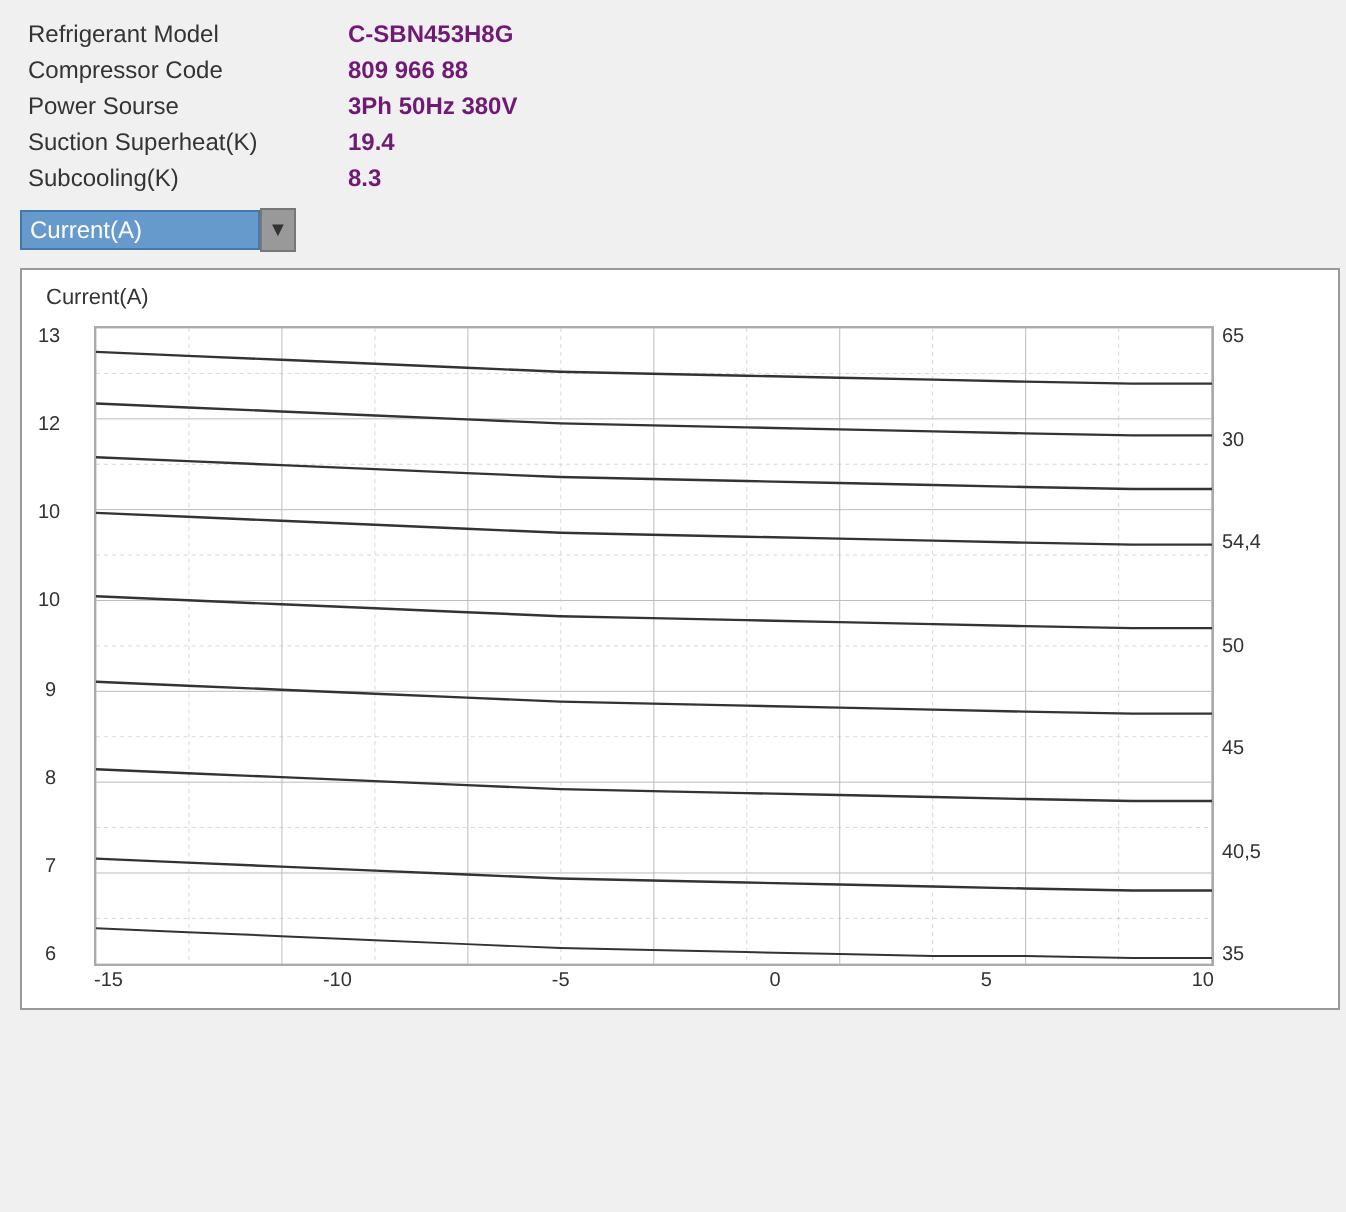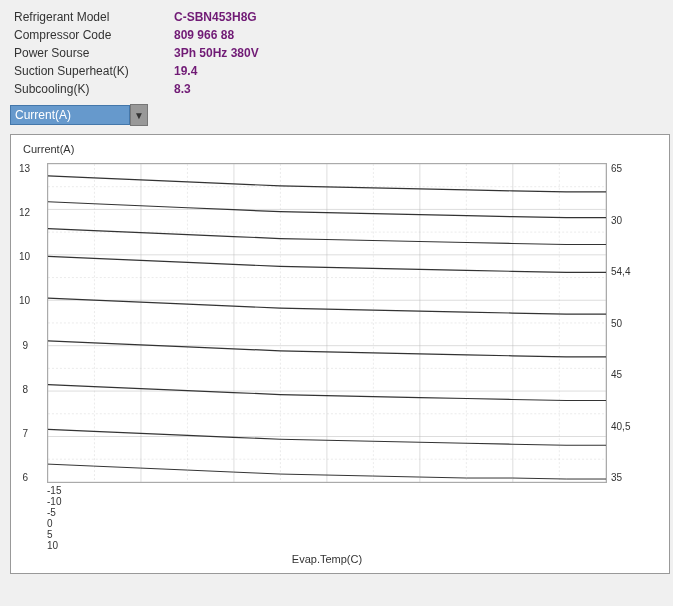--- a/index.html
+++ b/index.html
@@ -121,21 +121,21 @@
     .x-axis-area {
       display: flex;
       flex-direction: row;
       margin-top: 2px;
     }
     .x-axis-spacer {
       width: 28px;
     }
     .x-axis-labels {
       display: flex;
-      flex-direction: column;
+      flex-direction: row;
       justify-content: space-between;
       width: 560px;
       padding: 0 0;
       font-size: 10px;
       color: #333;
     }
     .x-axis-title {
       text-align: center;
       font-size: 11px;
       color: #333;
@@ -263,15 +263,14 @@
       <div class="x-axis-spacer"></div>
       <div class="x-axis-labels" id="x-axis">
           <div>-15</div>
           <div>-10</div>
           <div>-5</div>
           <div>0</div>
           <div>5</div>
           <div>10</div>
         </div>
     </div>
-    <div class="x-axis-title">Evap.Temp(C)</div>
   </div>
 </div>
 
 </body></html>

